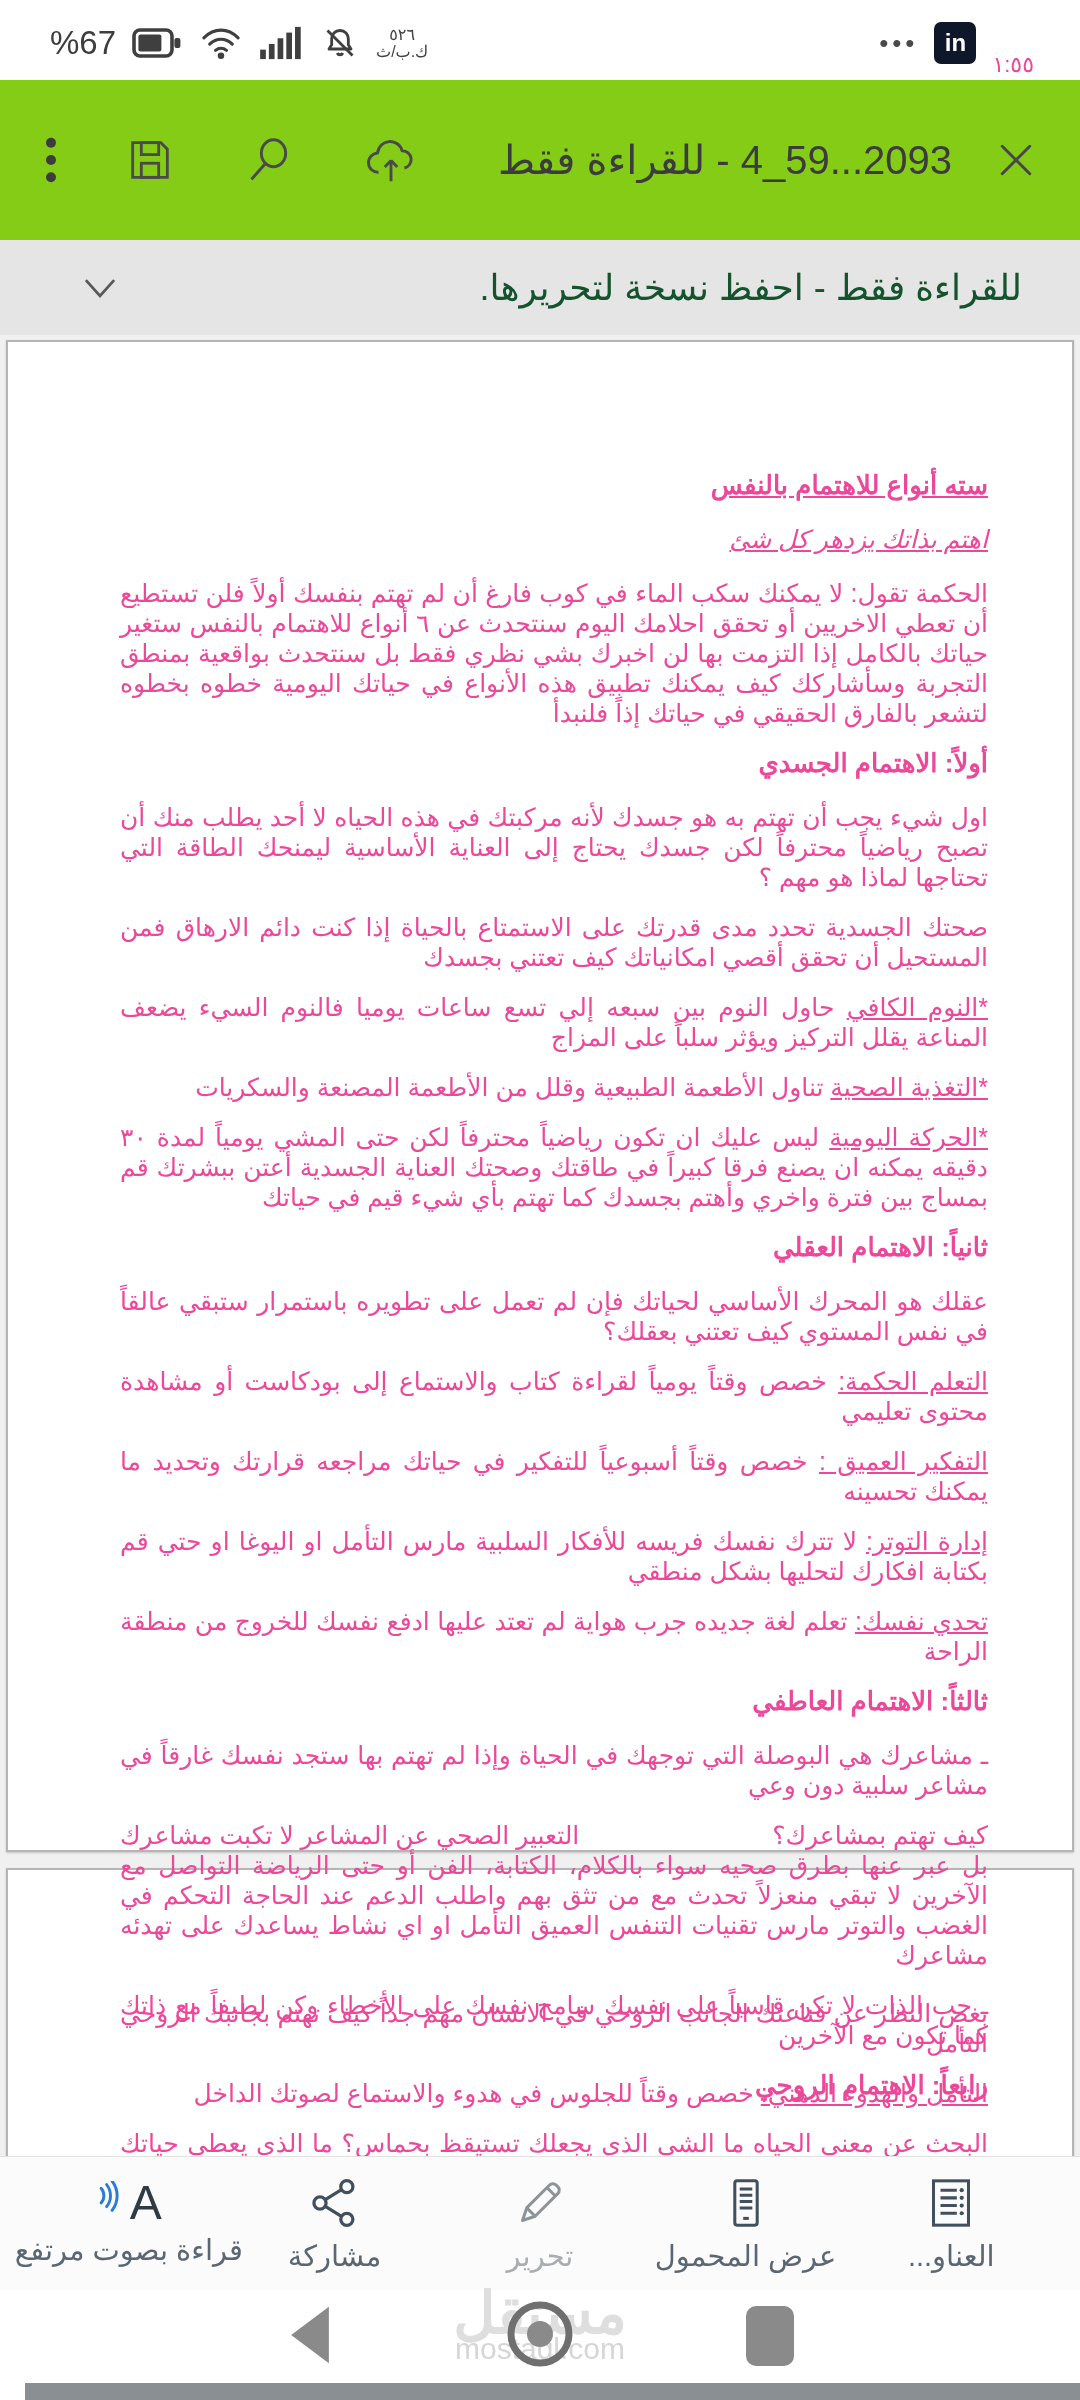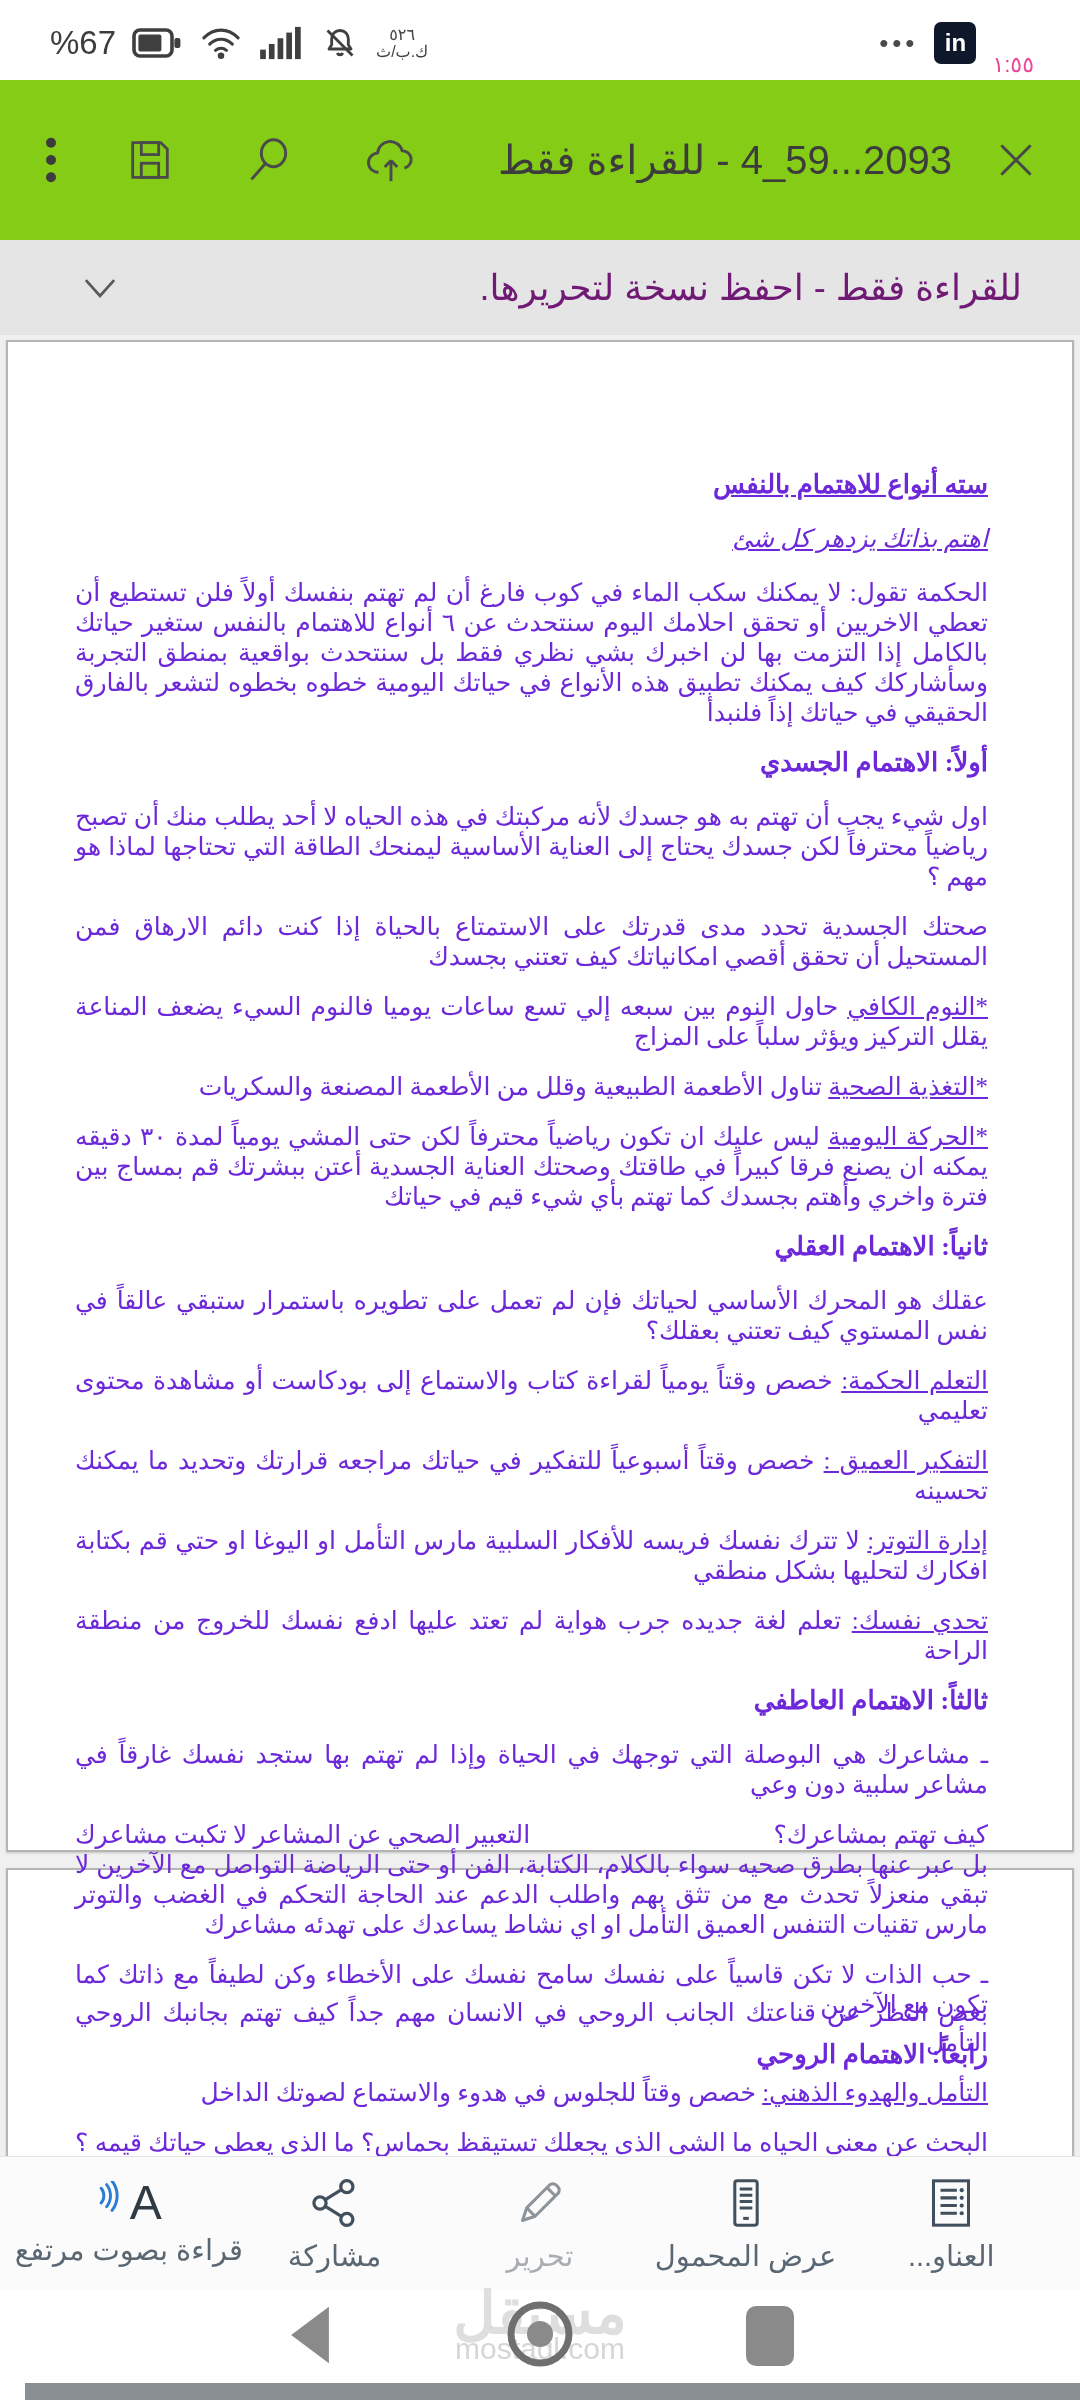--- a/index.html
+++ b/index.html
@@ -21,30 +21,30 @@
   .app-toolbar{height:160px;background:#84cc16;display:flex;align-items:center;
     padding:0 42px 0 44px;box-sizing:border-box;}
   .tb-icons{display:flex;align-items:center;gap:66px;}
   .tb-btn{display:flex;align-items:center;justify-content:center;cursor:pointer;}
   .tb-title{flex:1;direction:rtl;text-align:right;font-size:40px;color:#3c3c3c;
     padding-left:30px;padding-right:8px;white-space:nowrap;overflow:hidden;}
   .tb-close{margin-left:34px;}
   
   .banner{height:95px;background:#e5e5e5;display:flex;align-items:center;
     justify-content:space-between;padding:0 58px 0 78px;box-sizing:border-box;}
-  .banner-text{direction:rtl;font-size:36px;color:#701a75;}
+  .banner-text{direction:rtl;font-size:36px;color:#14532d;}
   
   .viewport{height:1821px;background:#f0f0f0;box-sizing:border-box;padding-top:5px;overflow:hidden;}
   .doc-page{width:1068px;margin:0 auto;background:#ffffff;border:2px solid #b5b5b5;
     box-sizing:border-box;box-shadow:0 1px 2px rgba(0,0,0,.18);}
   #page1{height:1512px;}
   .page-gap{height:16px;}
   #page2{height:560px;}
-  .page-content{padding:128px 84px 0 67px;direction:rtl;text-align:justify;
-    font-family:Liberation Serif, serif;font-size:25px;line-height:30px;color:#6d28d9;}
+  .page-content{padding:128px 84px 0 112px;direction:rtl;text-align:justify;
+    font-family:Liberation Sans, sans-serif;font-size:25px;line-height:30px;color:#ec4899;}
   .b-title{font-weight:bold;text-decoration:underline;font-size:26px;margin:0 0 24px;text-align:right;}
   .b-subtitle{font-style:italic;text-decoration:underline;margin:0 0 24px;text-align:right;}
   .b-heading{font-weight:bold;margin:6px 0 24px;text-align:right;font-size:26px;}
   .b-para{margin:0 0 20px;}
   .b-para .lead{text-decoration:underline;}
   .b-split-line{display:flex;justify-content:space-between;gap:40px;}
   
   .bottom-toolbar{position:absolute;left:0;right:0;top:2156px;height:134px;background:#fbfbfb;
     border-top:1px solid #e2e2e2;display:flex;direction:rtl;align-items:center;
     justify-content:space-around;padding:0 26px;box-sizing:border-box;}

